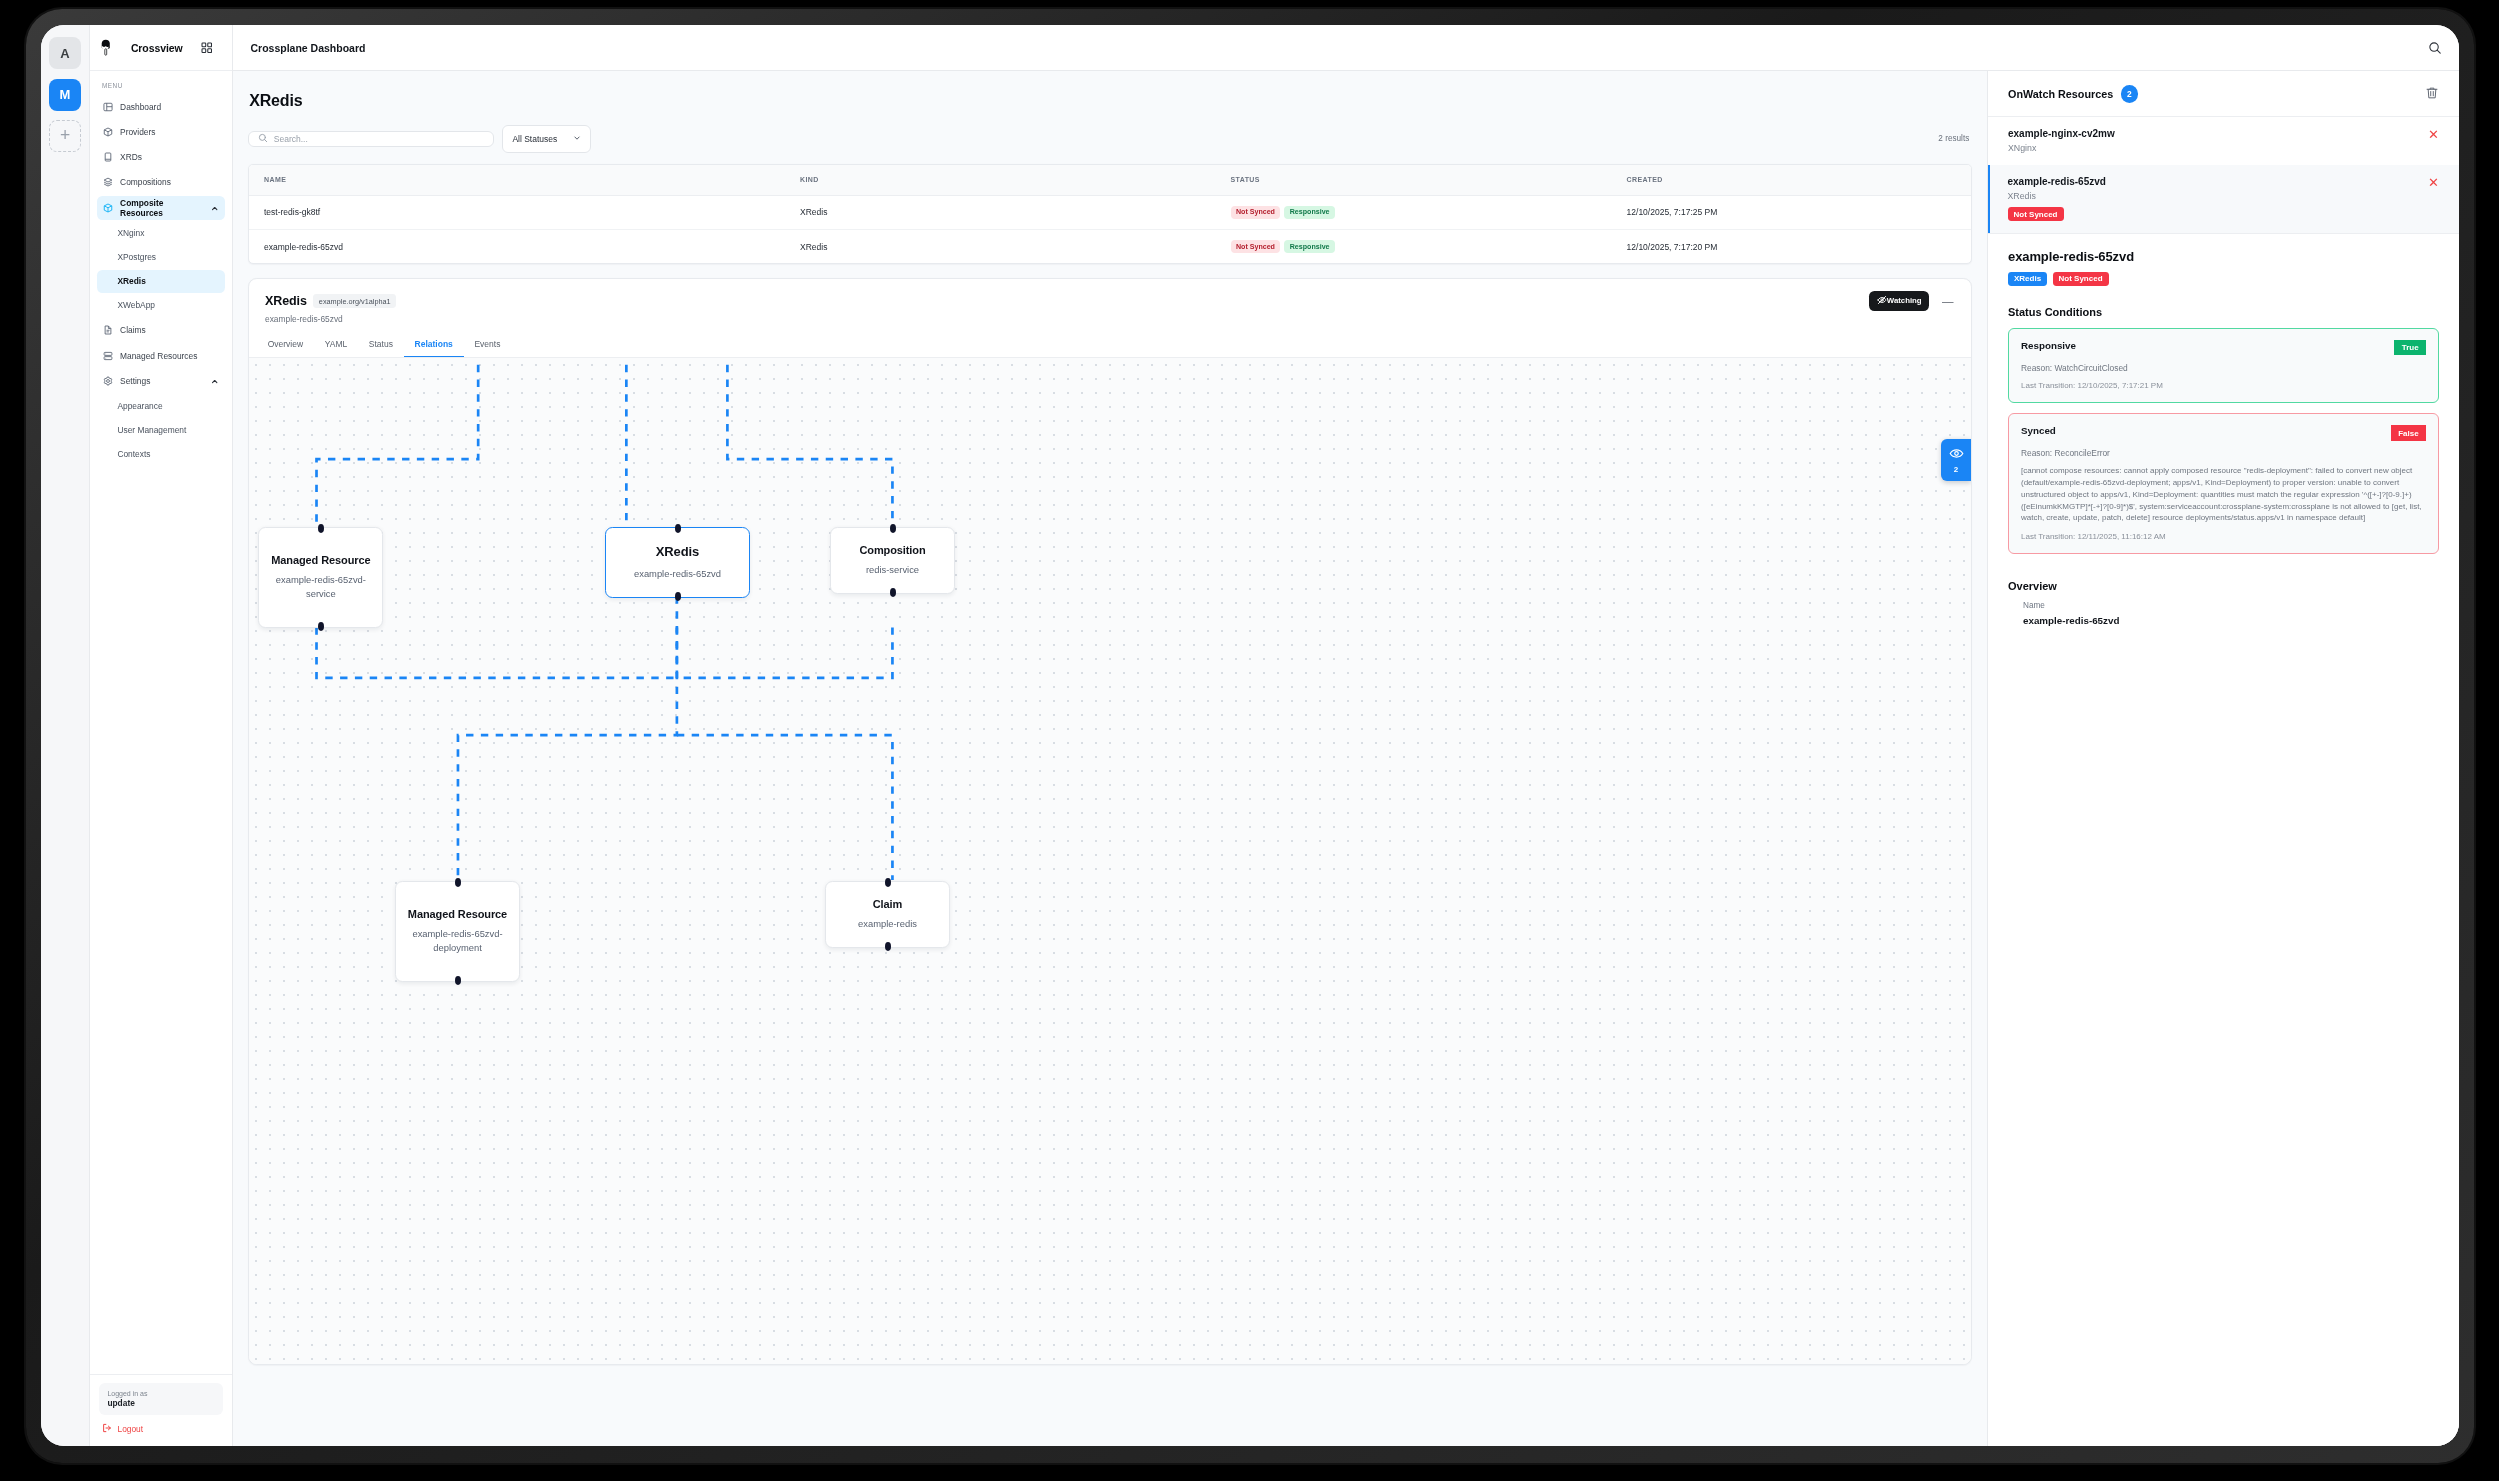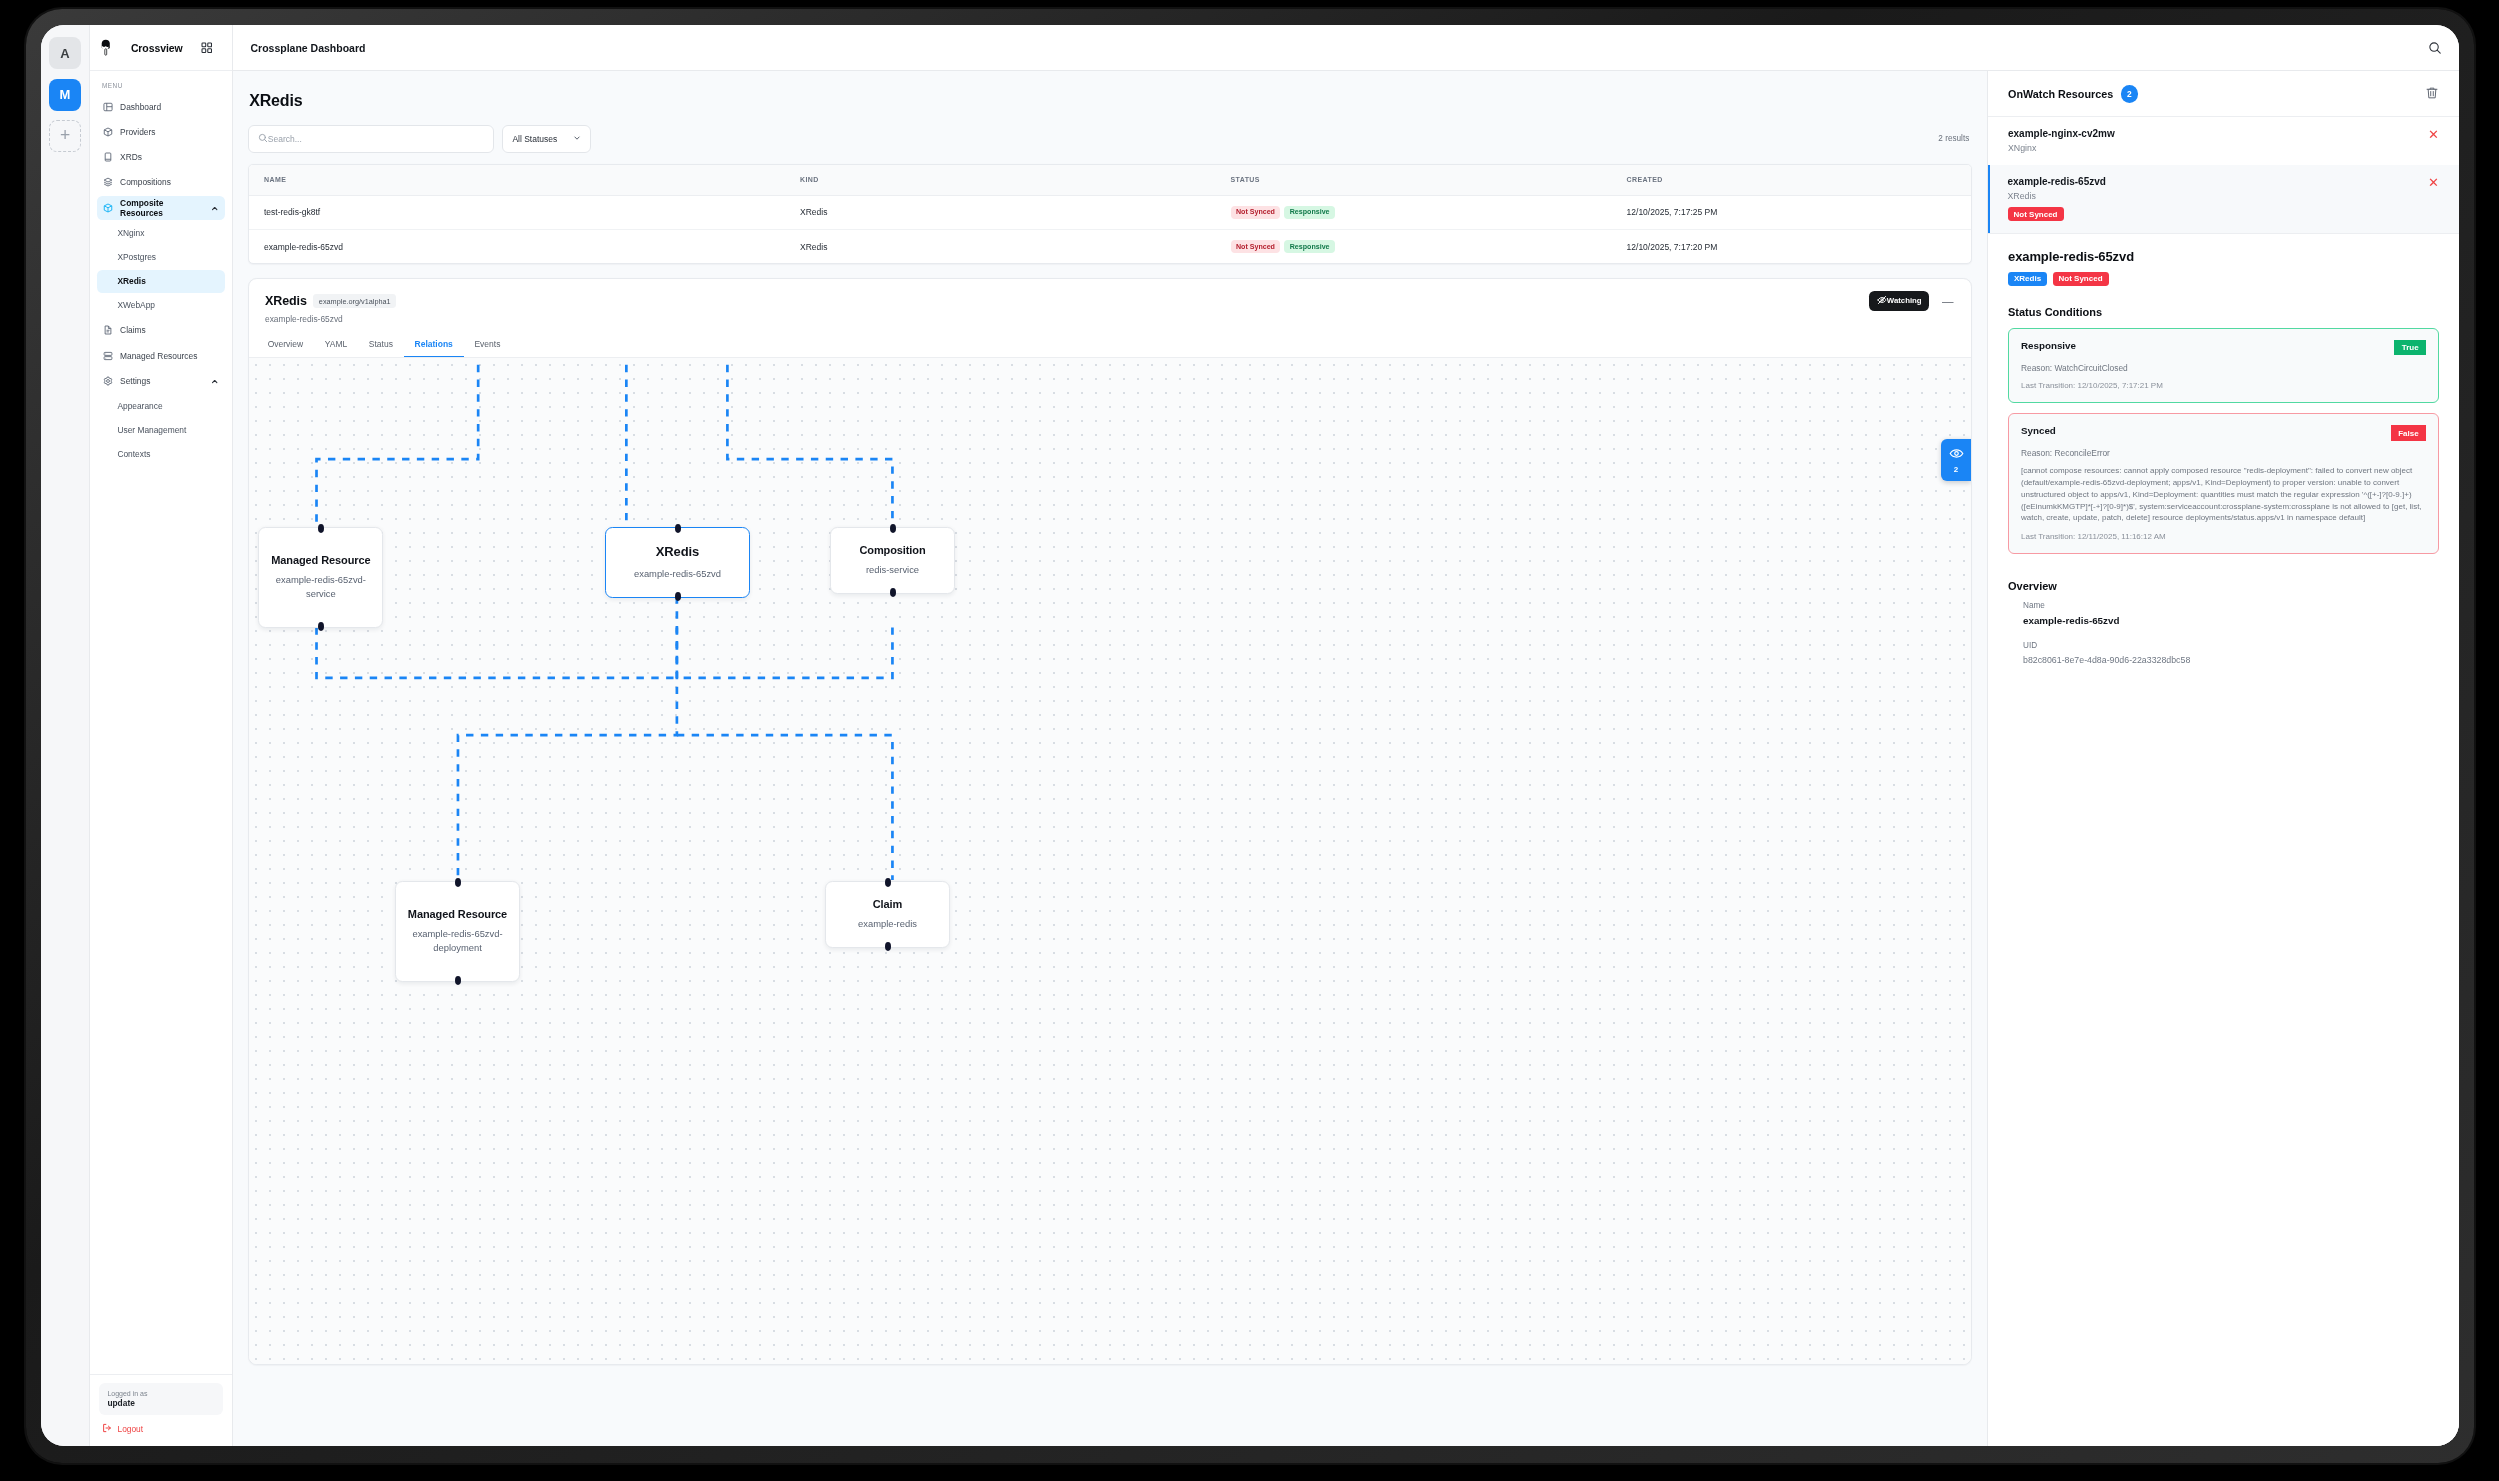--- a/index.html
+++ b/index.html
@@ -86,22 +86,22 @@
     display:flex; align-items:center; padding: 0 17.5px 0 17.5px;
   }
   #topbar .title { font-size:10.5px; font-weight:600; color:#10141a; flex:1; }
   #body { flex:1; display:flex; min-height:0; background:#f8fafc; }
   #main { flex:1; min-width:0; padding: 15px 15px 0 15px; overflow:hidden; }
   #page-title { font-size: 16px; font-weight:700; color:#0b0e13; margin: 5.4px 0 15px 1.3px; letter-spacing:-0.2px; }
 
   
   #filters { display:flex; align-items:center; gap:8px; margin-bottom: 10.8px; }
   #search-box {
-    width: 246px; height: 28px; background:#fff; border:0.7px solid #e3e6ea; border-radius:6px;
-    display:flex; align-items:center; gap:0; padding: 0 8.8px;
+    width: 246px; height: 16px; background:#fff; border:0.7px solid #e3e6ea; border-radius:6px;
+    display:flex; align-items:center; gap:6px; padding: 0 8.8px;
   }
   #search-box input {
     border:0; outline:0; font-size:8.5px; color:#303740; background:transparent; width:100%;
     font-family:"Liberation Sans", sans-serif;
   }
   #search-box input::placeholder { color:#9aa1ab; }
   #status-select {
     height: 28px; min-width: 89px; background:#fff; border:0.7px solid #e3e6ea; border-radius:6px;
     display:flex; align-items:center; justify-content:space-between; gap:12px; padding: 0 9.4px;
     font-size:8.5px; color:#272d36; cursor:pointer;
@@ -616,24 +616,20 @@
             <div class="cond-reason">Reason: ReconcileError</div>
             <div class="cond-msg">[cannot compose resources: cannot apply composed resource "redis-deployment": failed to convert new object (default/example-redis-65zvd-deployment; apps/v1, Kind=Deployment) to proper version: unable to convert unstructured object to apps/v1, Kind=Deployment: quantities must match the regular expression '^([+-]?[0-9.]+)([eEinumkKMGTP]*[-+]?[0-9]*)$', system:serviceaccount:crossplane-system:crossplane is not allowed to [get, list, watch, create, update, patch, delete] resource deployments/status.apps/v1 in namespace default]</div>
             <div class="cond-when">Last Transition: 12/11/2025, 11:16:12 AM</div>
           </div>
 
           <div class="sec-title" style="padding-top:15px">Overview</div>
           <div class="ov-field">
             <div class="ov-label">Name</div>
             <div class="ov-value">example-redis-65zvd</div>
           </div>
-          <div class="ov-field">
-            <div class="ov-label">UID</div>
-            <div class="ov-value mono">b82c8061-8e7e-4d8a-90d6-22a3328dbc58</div>
-          </div>
         </div>
       </div>
     </div>
   </div>
 
 </div>
 </div>
 
 
 </body></html>

